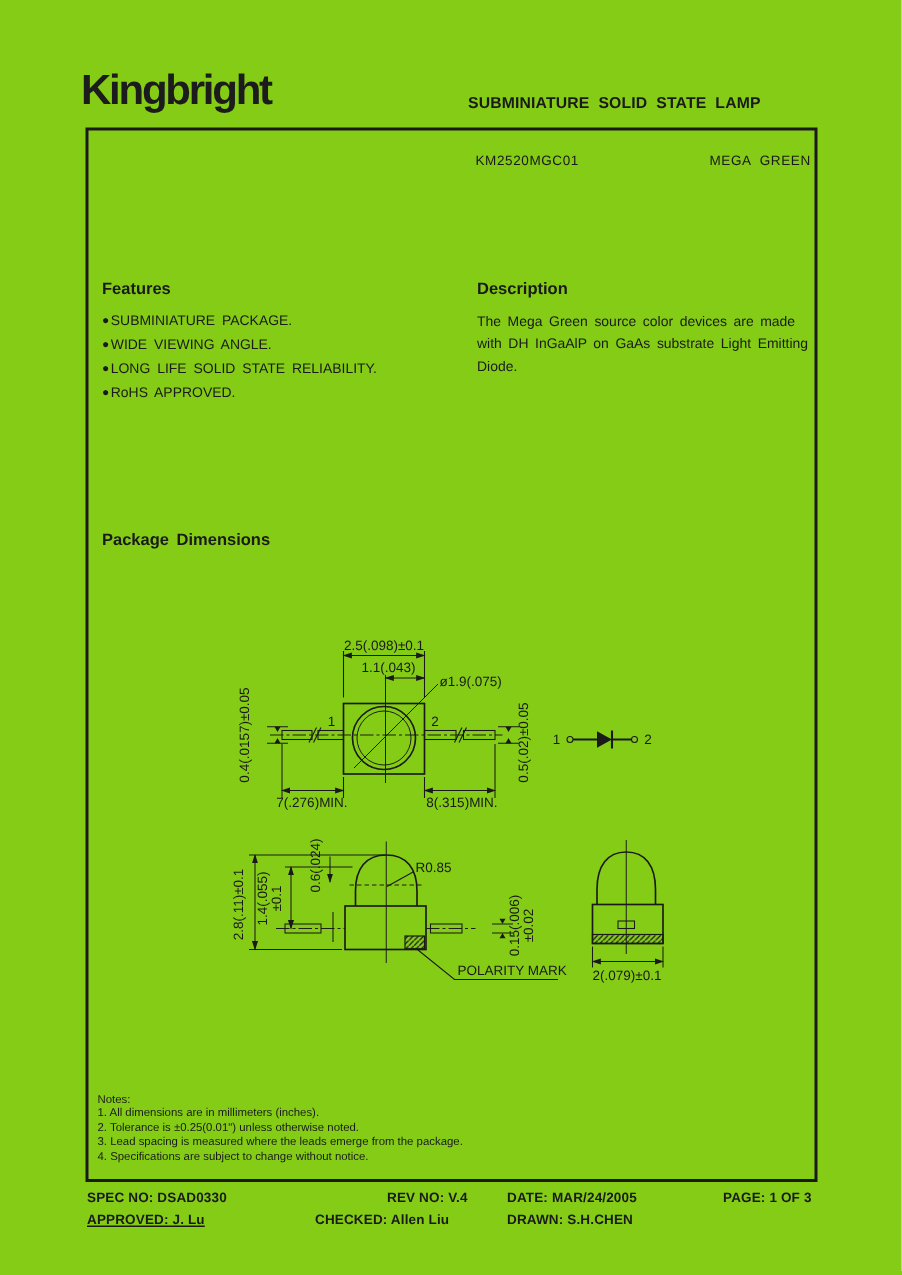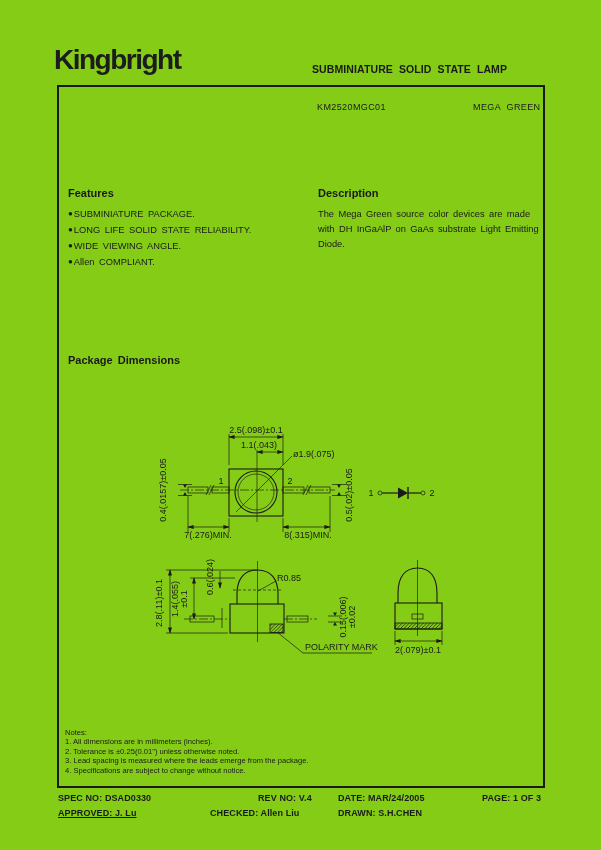--- a/index.html
+++ b/index.html
@@ -40,23 +40,23 @@
   <div class="doc-title">SUBMINIATURE SOLID STATE LAMP</div>
 
   <div class="main-box">
     <div class="part-number">KM2520MGC01</div>
     <div class="part-color">MEGA GREEN</div>
 
     <div class="features">
       <div class="section-title">Features</div>
       <ul class="feature-list">
         <li>SUBMINIATURE PACKAGE.</li>
+        <li>WIDE VIEWING ANGLE.</li>
         <li>LONG LIFE SOLID STATE RELIABILITY.</li>
-        <li>WIDE VIEWING ANGLE.</li>
-        <li>Allen COMPLIANT.</li>
+        <li>RoHS APPROVED.</li>
       </ul>
     </div>
 
     <div class="description">
       <div class="section-title">Description</div>
       <p>The Mega Green source color devices are made with DH InGaAlP on GaAs substrate Light Emitting Diode.</p>
     </div>
 
     <div class="pkg-title section-title">Package Dimensions</div>
 

